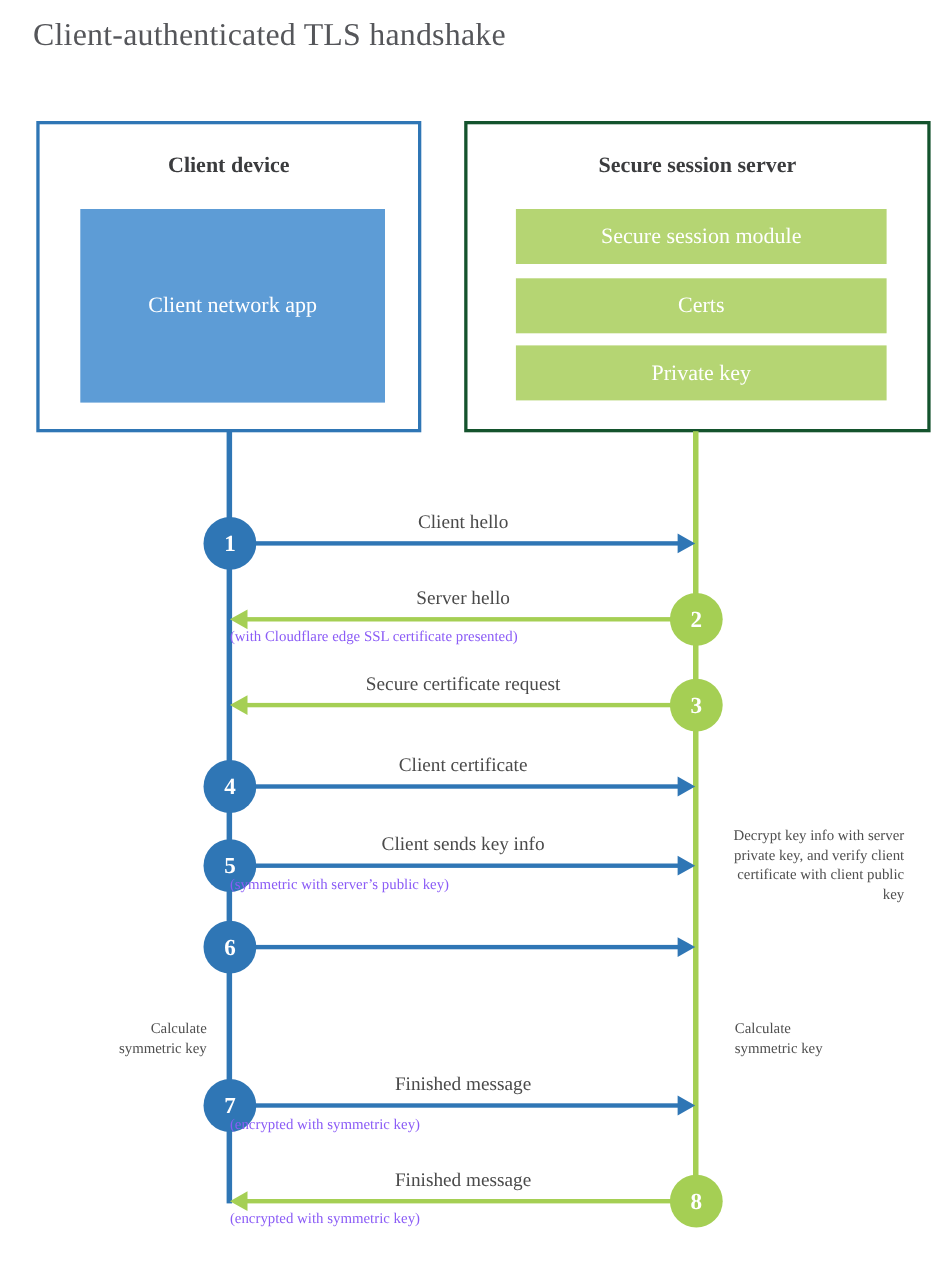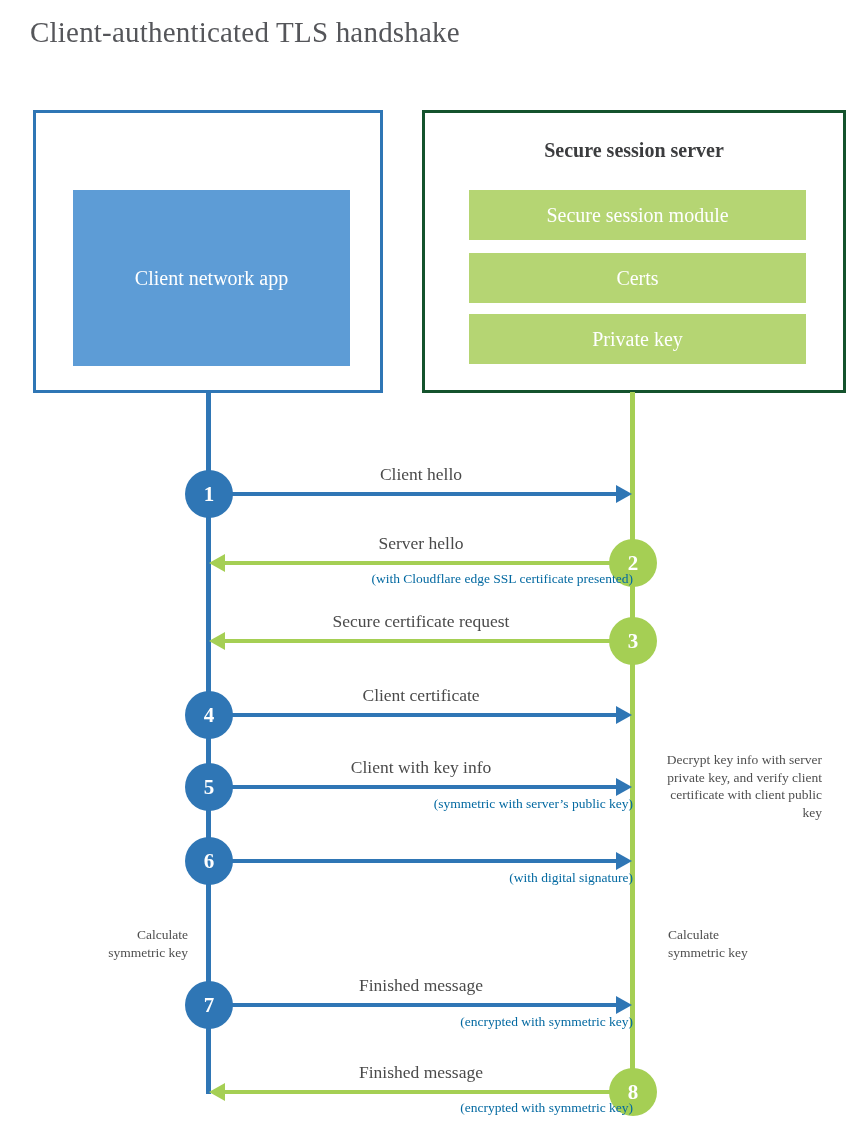--- a/index.html
+++ b/index.html
@@ -46,38 +46,39 @@
   .circle {
     position:absolute; width:48px; height:48px; border-radius:50%;
     display:flex; align-items:center; justify-content:center;
     color:#ffffff; font-size:21px; font-weight:bold;
   }
   .msg-label {
     position:absolute; left:209px; width:424px; text-align:center;
     font-size:17.5px; color:#4a4a4a;
   }
   .msg-note {
-    position:absolute; left:209px; width:424px; text-align:right;
-    font-size:13.5px; color:#0369a1;
+    position:absolute; left:209px; width:424px; text-align:left;
+    font-size:13.5px; color:#8b5cf6;
   }
   .side-note {
     position:absolute; font-size:13.5px; color:#4f4f4f; line-height:17.5px;
   }
   .calc-left  { left:96px;  top:926px; width:92px;  text-align:right; }
   .calc-right { left:668px; top:926px; width:100px; text-align:left; }
   .decrypt-note { left:658px; top:751px; width:164px; text-align:right; }
 </style>
 </head>
 <body>
 
 <div class="canvas">
 
   <h1 class="title">Client-authenticated TLS handshake</h1>
 
   <div class="box client-box">
+    <div class="box-title">Client device</div>
     <div class="app-box">
       <span>Client network app</span>
     </div>
   </div>
 
   <div class="box server-box">
     <div class="box-title">Secure session server</div>
     <div class="bar" style="top:140px">Certs</div>
     <div class="bar" style="top:77px">Secure session module</div>
     <div class="bar" style="top:201px">Private key</div>
@@ -113,29 +114,28 @@
   <div class="circle blue-bg" style="left:185px; top:691px">
     <span>4</span>
   </div>
   <div class="msg-label" style="top:685px">Client certificate</div>
 
   <div class="hline blue-bg" style="left:211px; top:785px; width:407px"></div>
   <div class="head-right" style="left:616px; top:778px"></div>
   <div class="circle blue-bg" style="left:185px; top:763px">
     <span>5</span>
   </div>
-  <div class="msg-label" style="top:757px">Client with key info</div>
+  <div class="msg-label" style="top:757px">Client sends key info</div>
   <div class="msg-note" style="top:796px">(symmetric with server’s public key)</div>
 
   <div class="hline blue-bg" style="left:211px; top:859px; width:407px"></div>
   <div class="head-right" style="left:616px; top:852px"></div>
   <div class="circle blue-bg" style="left:185px; top:837px">
     <span>6</span>
   </div>
-  <div class="msg-note" style="top:870px">(with digital signature)</div>
 
   <div class="hline blue-bg" style="left:211px; top:1003px; width:407px"></div>
   <div class="head-right" style="left:616px; top:996px"></div>
   <div class="circle blue-bg" style="left:185px; top:981px">
     <span>7</span>
   </div>
   <div class="msg-label" style="top:975px">Finished message</div>
   <div class="msg-note" style="top:1014px">(encrypted with symmetric key)</div>
 
   <div class="hline green-bg" style="left:224px; top:1090px; width:409px"></div>

